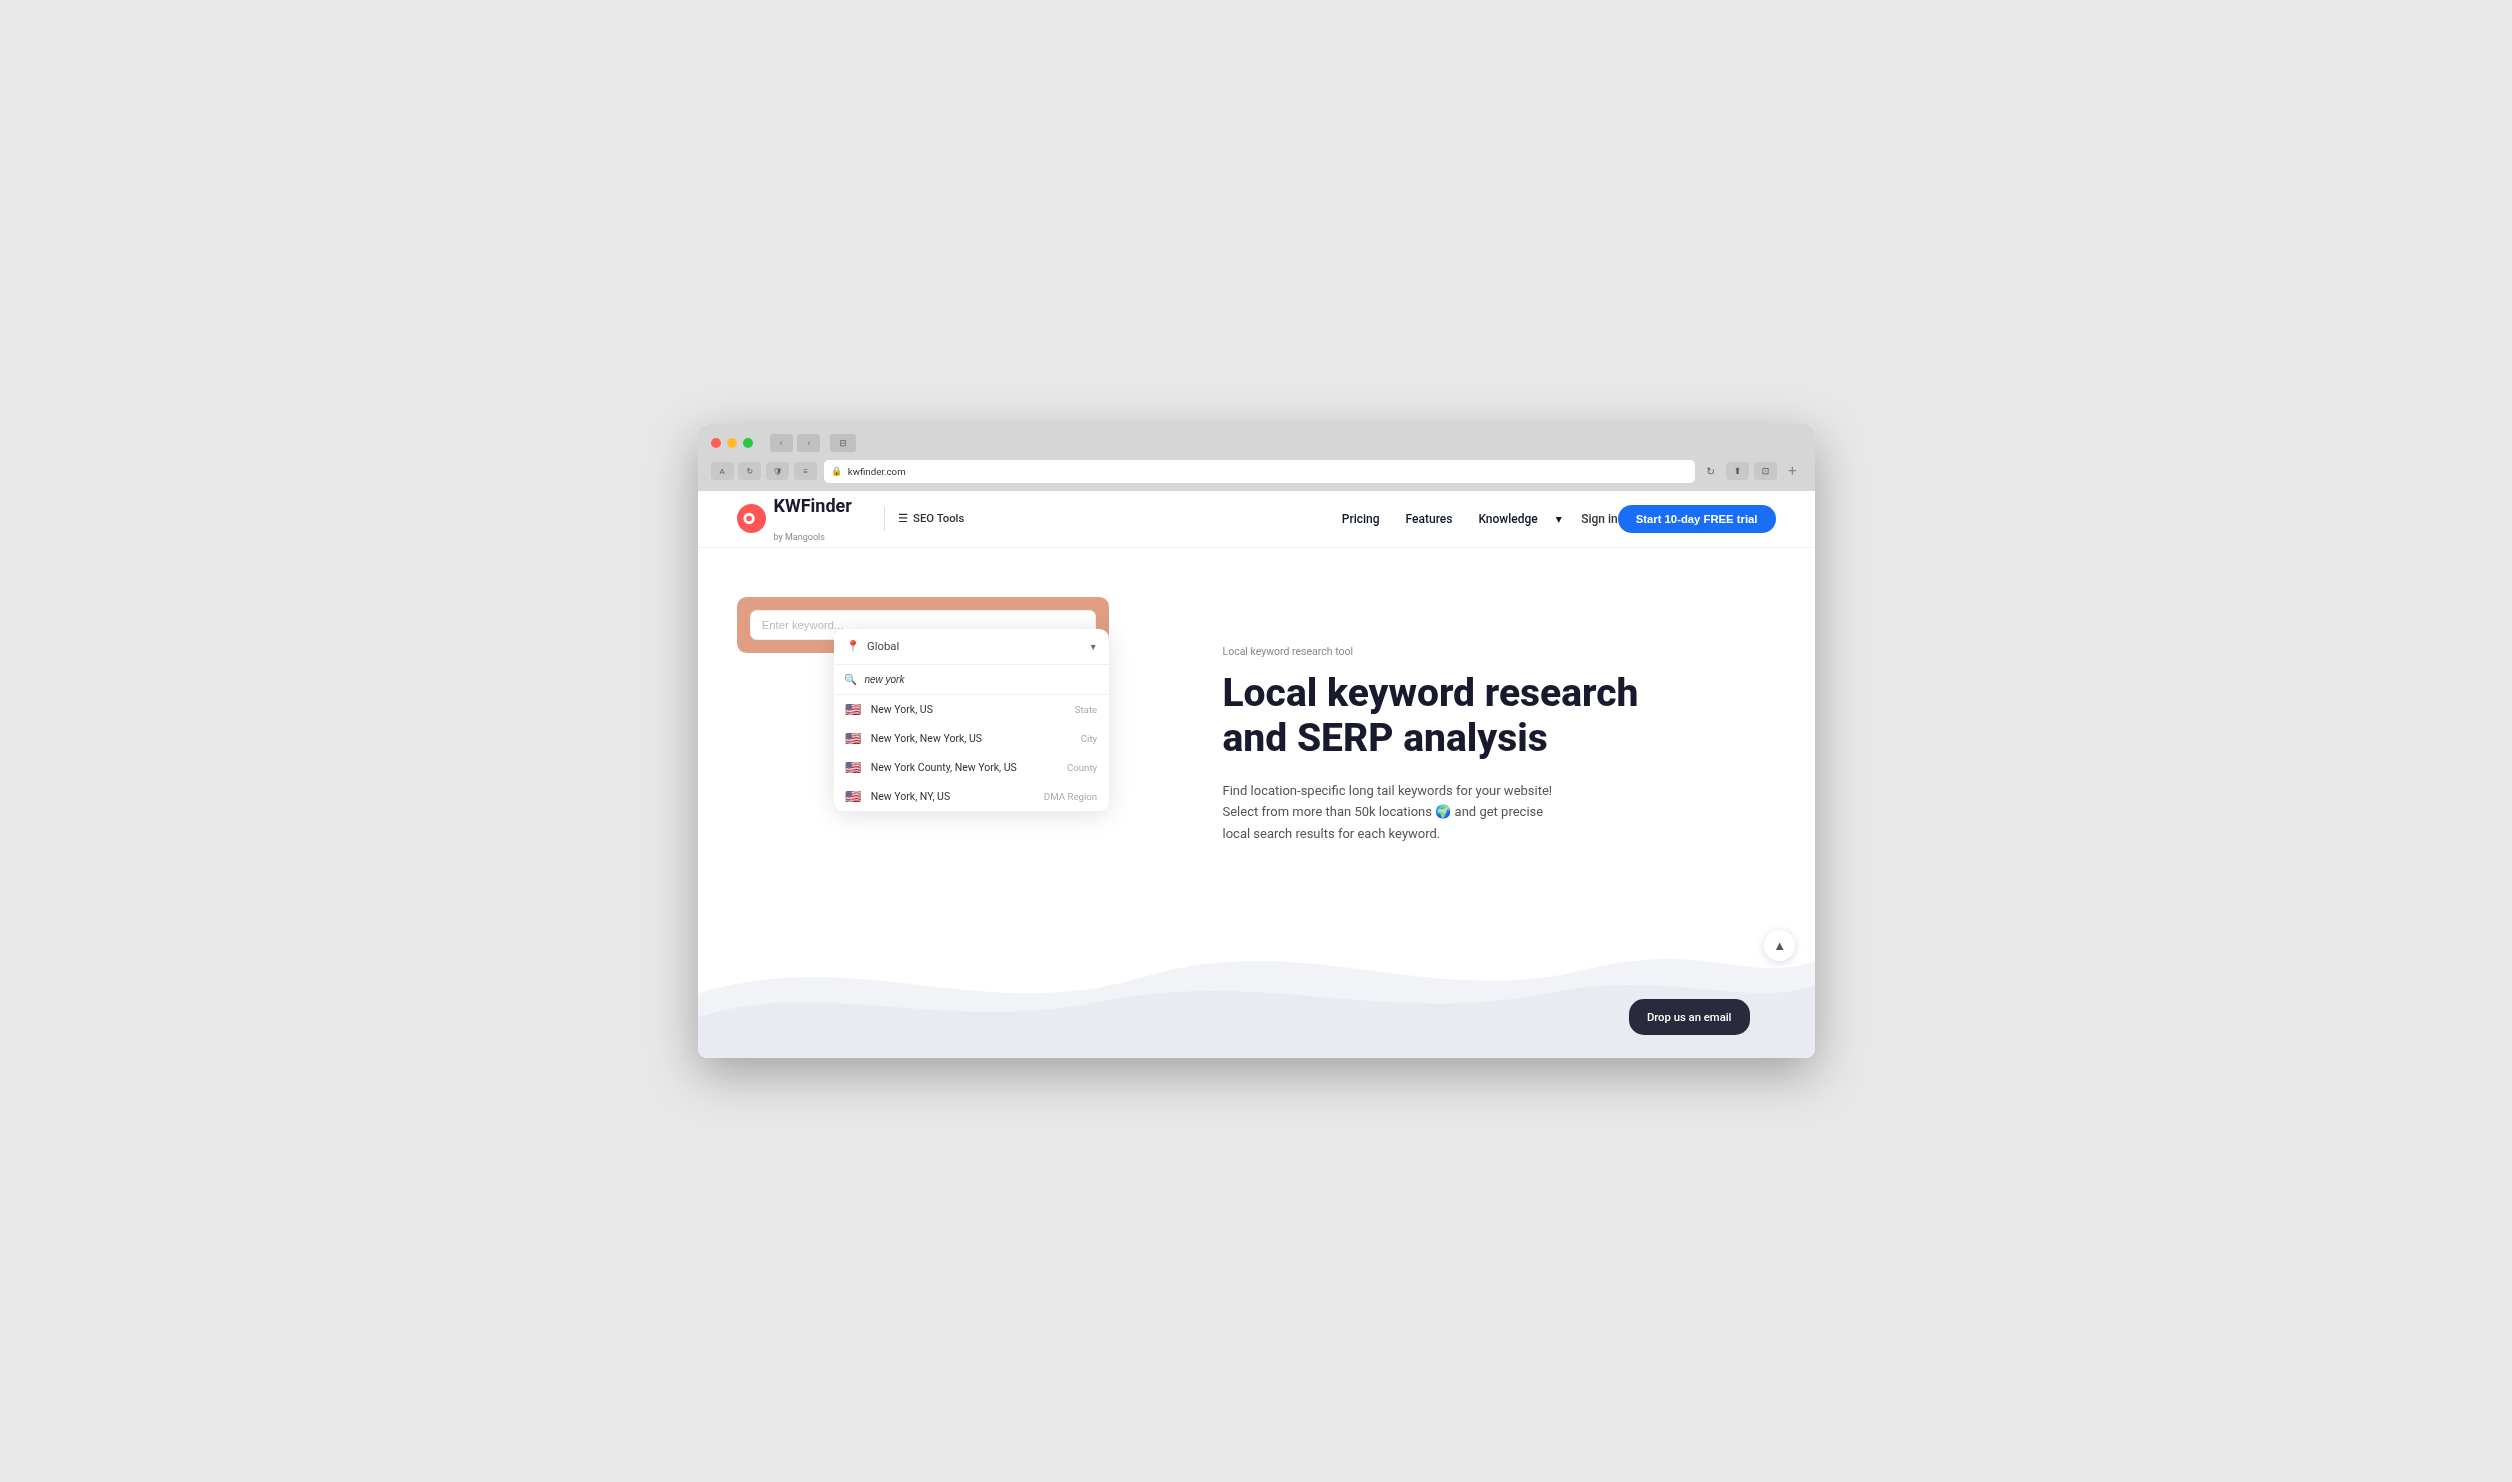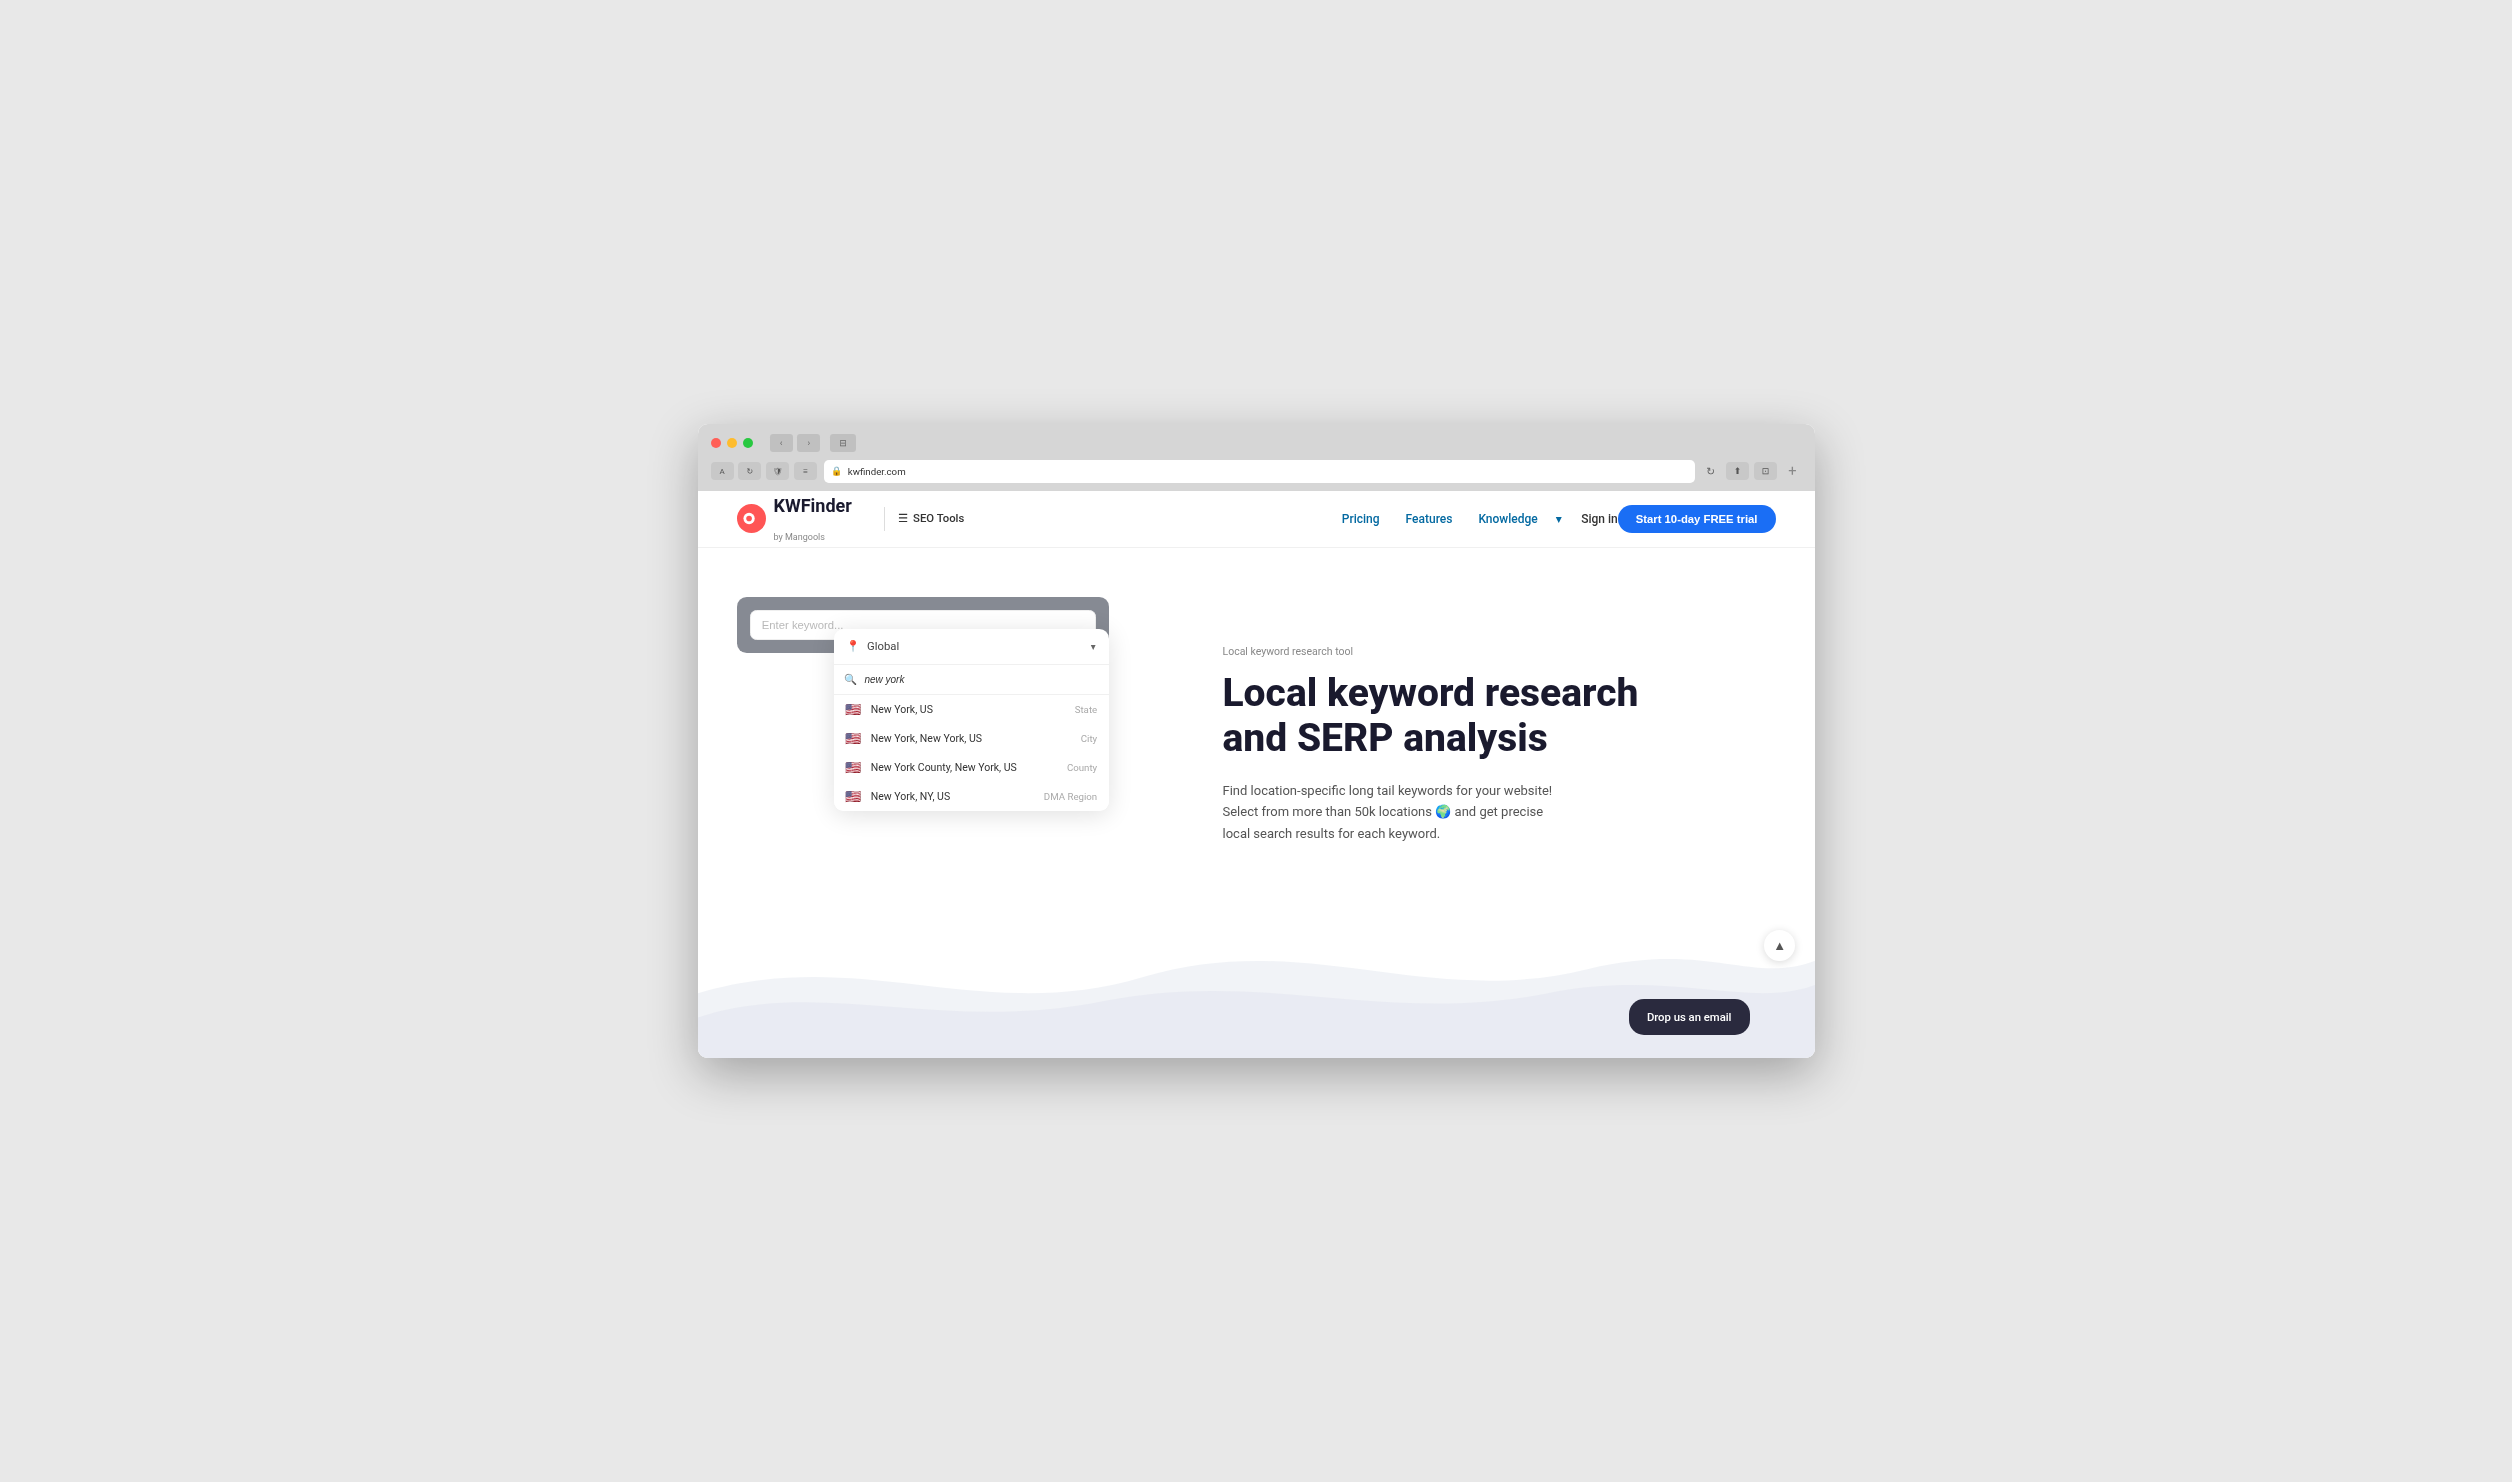--- a/index.html
+++ b/index.html
@@ -209,21 +209,21 @@
     .nav-links {
       display: flex;
       align-items: center;
       gap: 26px;
       margin-left: auto;
       margin-right: 19.4px;
     }
 
     .nav-link {
       font-size: 12px;
-      color: #0369a1;
+      color: #0f172a;
       font-weight: 500;
       cursor: pointer;
       text-decoration: none;
     }
 
     .nav-link-with-arrow {
       display: flex;
       align-items: flex-start;
       gap: 18px;
     }
@@ -438,21 +438,21 @@
       border-radius: 15px;
       padding: 11.3px 18px;
       font-size: 11.3px;
       font-weight: 500;
       cursor: pointer;
       z-index: 20;
     }
 
     
     .search-area-wrapper {
-      background: #0f172a;
+      background: #c2410c;
       border-radius: 9.7px;
       padding: 13px;
       width: 372px;
       margin-bottom: 0;
     }
 
     .search-area-inner {
       display: flex;
       align-items: center;
       gap: 6.5px;

